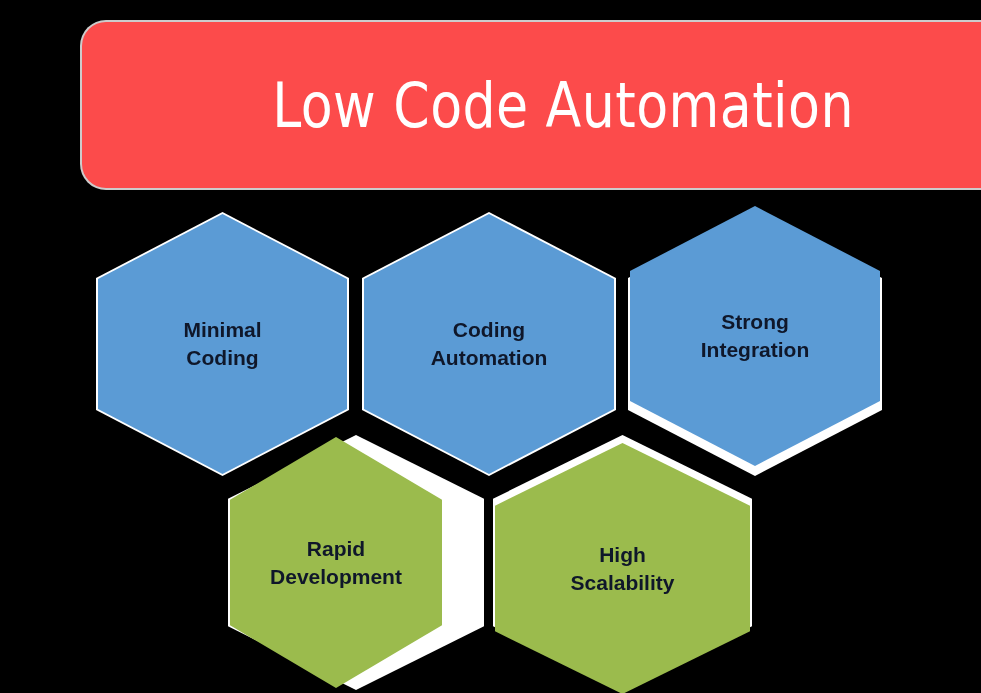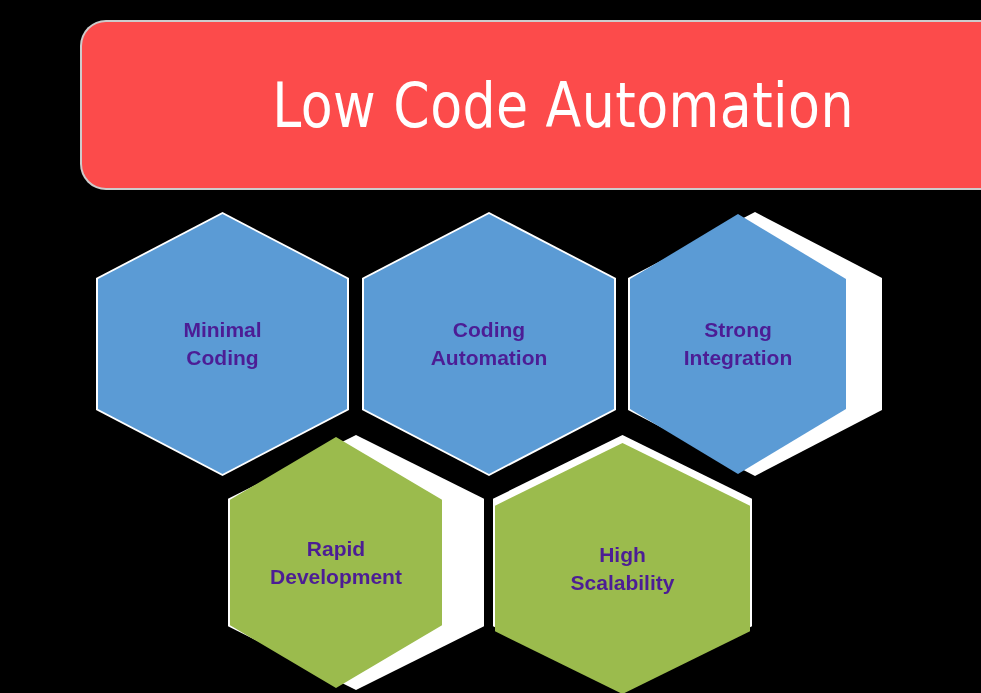--- a/index.html
+++ b/index.html
@@ -60,38 +60,38 @@
   .hex-outer {
     position: absolute;
     -webkit-clip-path: polygon(50% 0%, 100% 25%, 100% 75%, 50% 100%, 0% 75%, 0% 25%);
     clip-path: polygon(50% 0%, 100% 25%, 100% 75%, 50% 100%, 0% 75%, 0% 25%);
     background: #ffffff;
   }
   .hex-blue  { background: #5b9bd5; }
   .hex-green { background: #9bbb4d; }
 
   .hex-label {
-    color: #4c1d95;
+    color: #0f172a;
     font-family: "Liberation Sans", sans-serif;
     font-size: 21px;
     font-weight: bold;
     line-height: 1.32;
     text-align: center;
     white-space: pre-line;
     pointer-events: none;
     padding: 0 8px;
   }
 
   
   #hex-minimal-coding-outer    { left:  96px; top: 212px; width: 253px; height: 264px; }
   #hex-minimal-coding          { left:  98px; top: 214px; width: 249px; height: 260px; }
   #hex-process-automation-outer{ left: 362px; top: 212px; width: 254px; height: 264px; }
   #hex-process-automation      { left: 364px; top: 214px; width: 250px; height: 260px; }
   #hex-strong-integration-outer{ left: 628px; top: 212px; width: 254px; height: 264px; }
-  #hex-strong-integration      { left: 630px; top: 214px; width: 216px; height: 260px; }
+  #hex-strong-integration      { left: 630px; top: 206px; width: 250px; height: 260px; }
 
   
   #hex-rapid-development-outer { left: 228px; top: 435px; width: 256px; height: 255px; }
   #hex-rapid-development       { left: 230px; top: 437px; width: 212px; height: 251px; }
   #hex-high-scalability-outer  { left: 493px; top: 435px; width: 259px; height: 255px; }
   #hex-high-scalability        { left: 495px; top: 443px; width: 255px; height: 251px; }
 </style>
 </head>
 <body>
 

